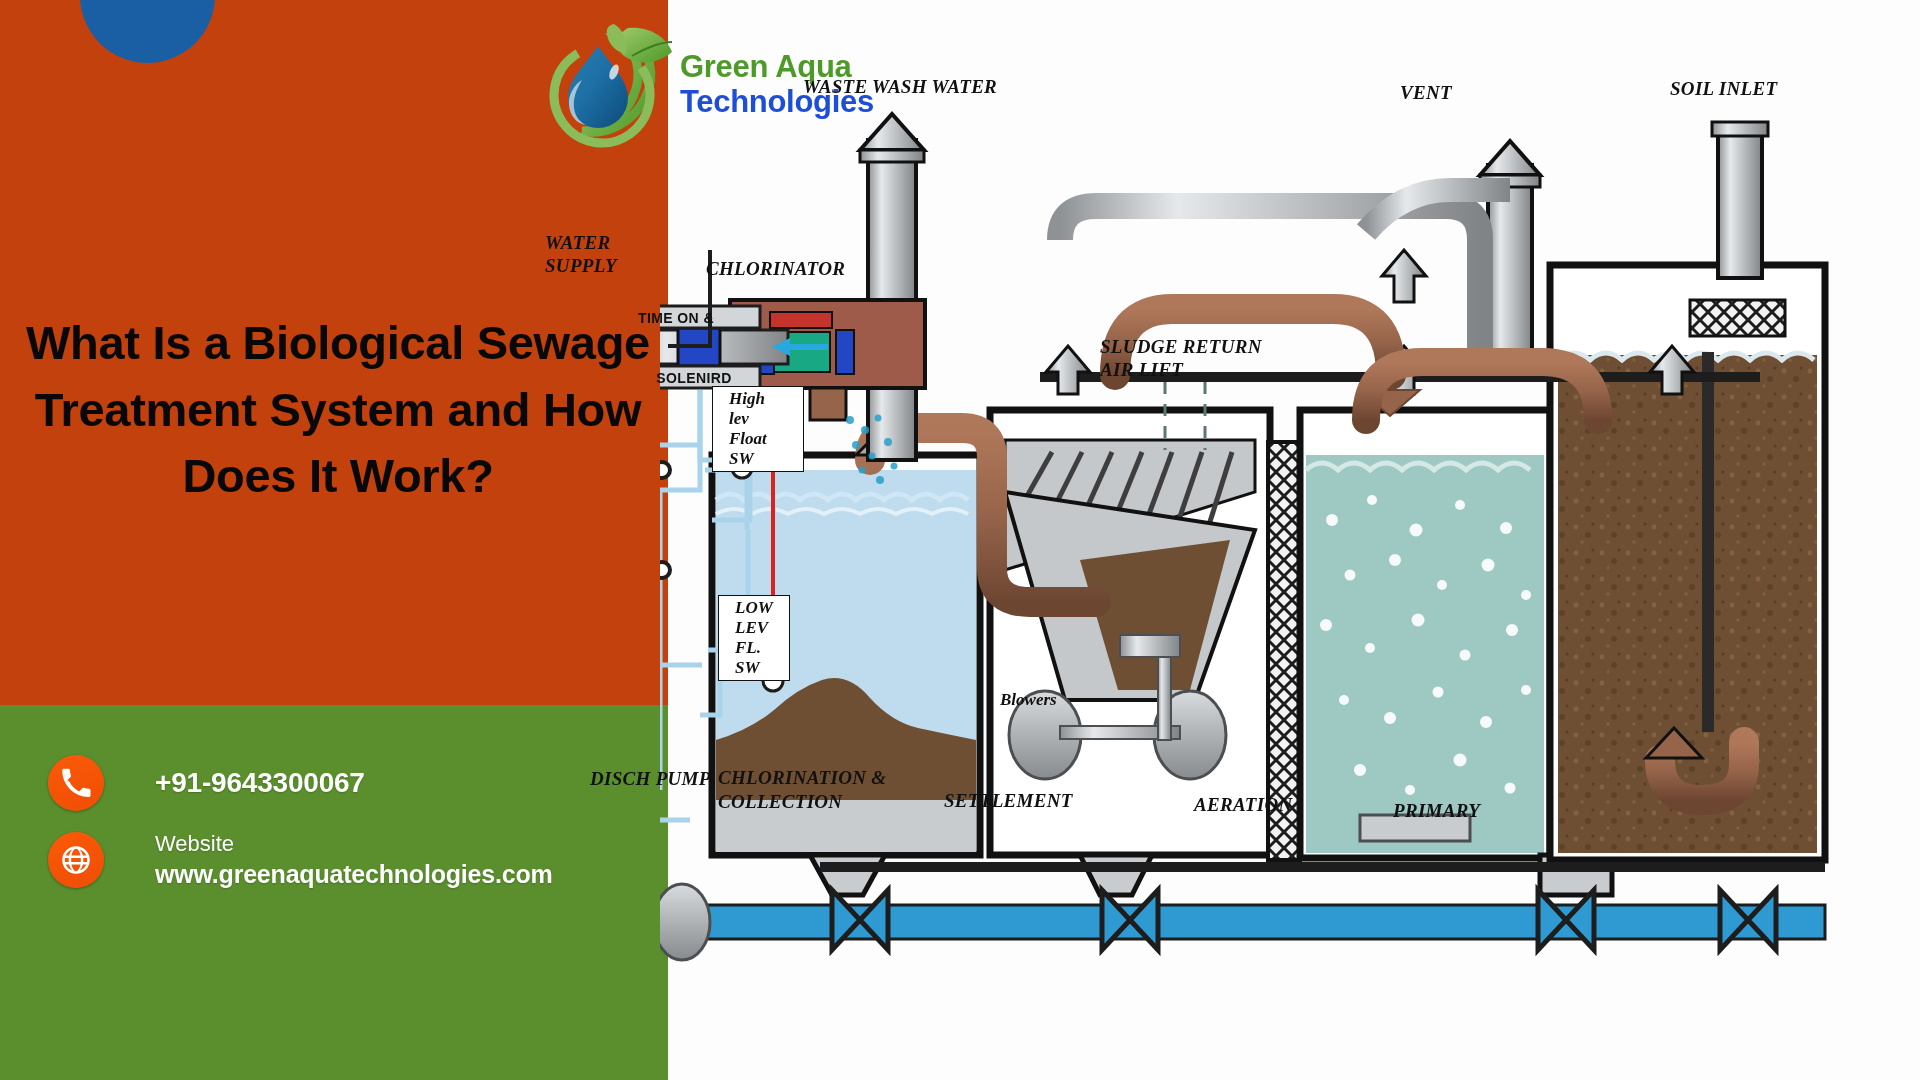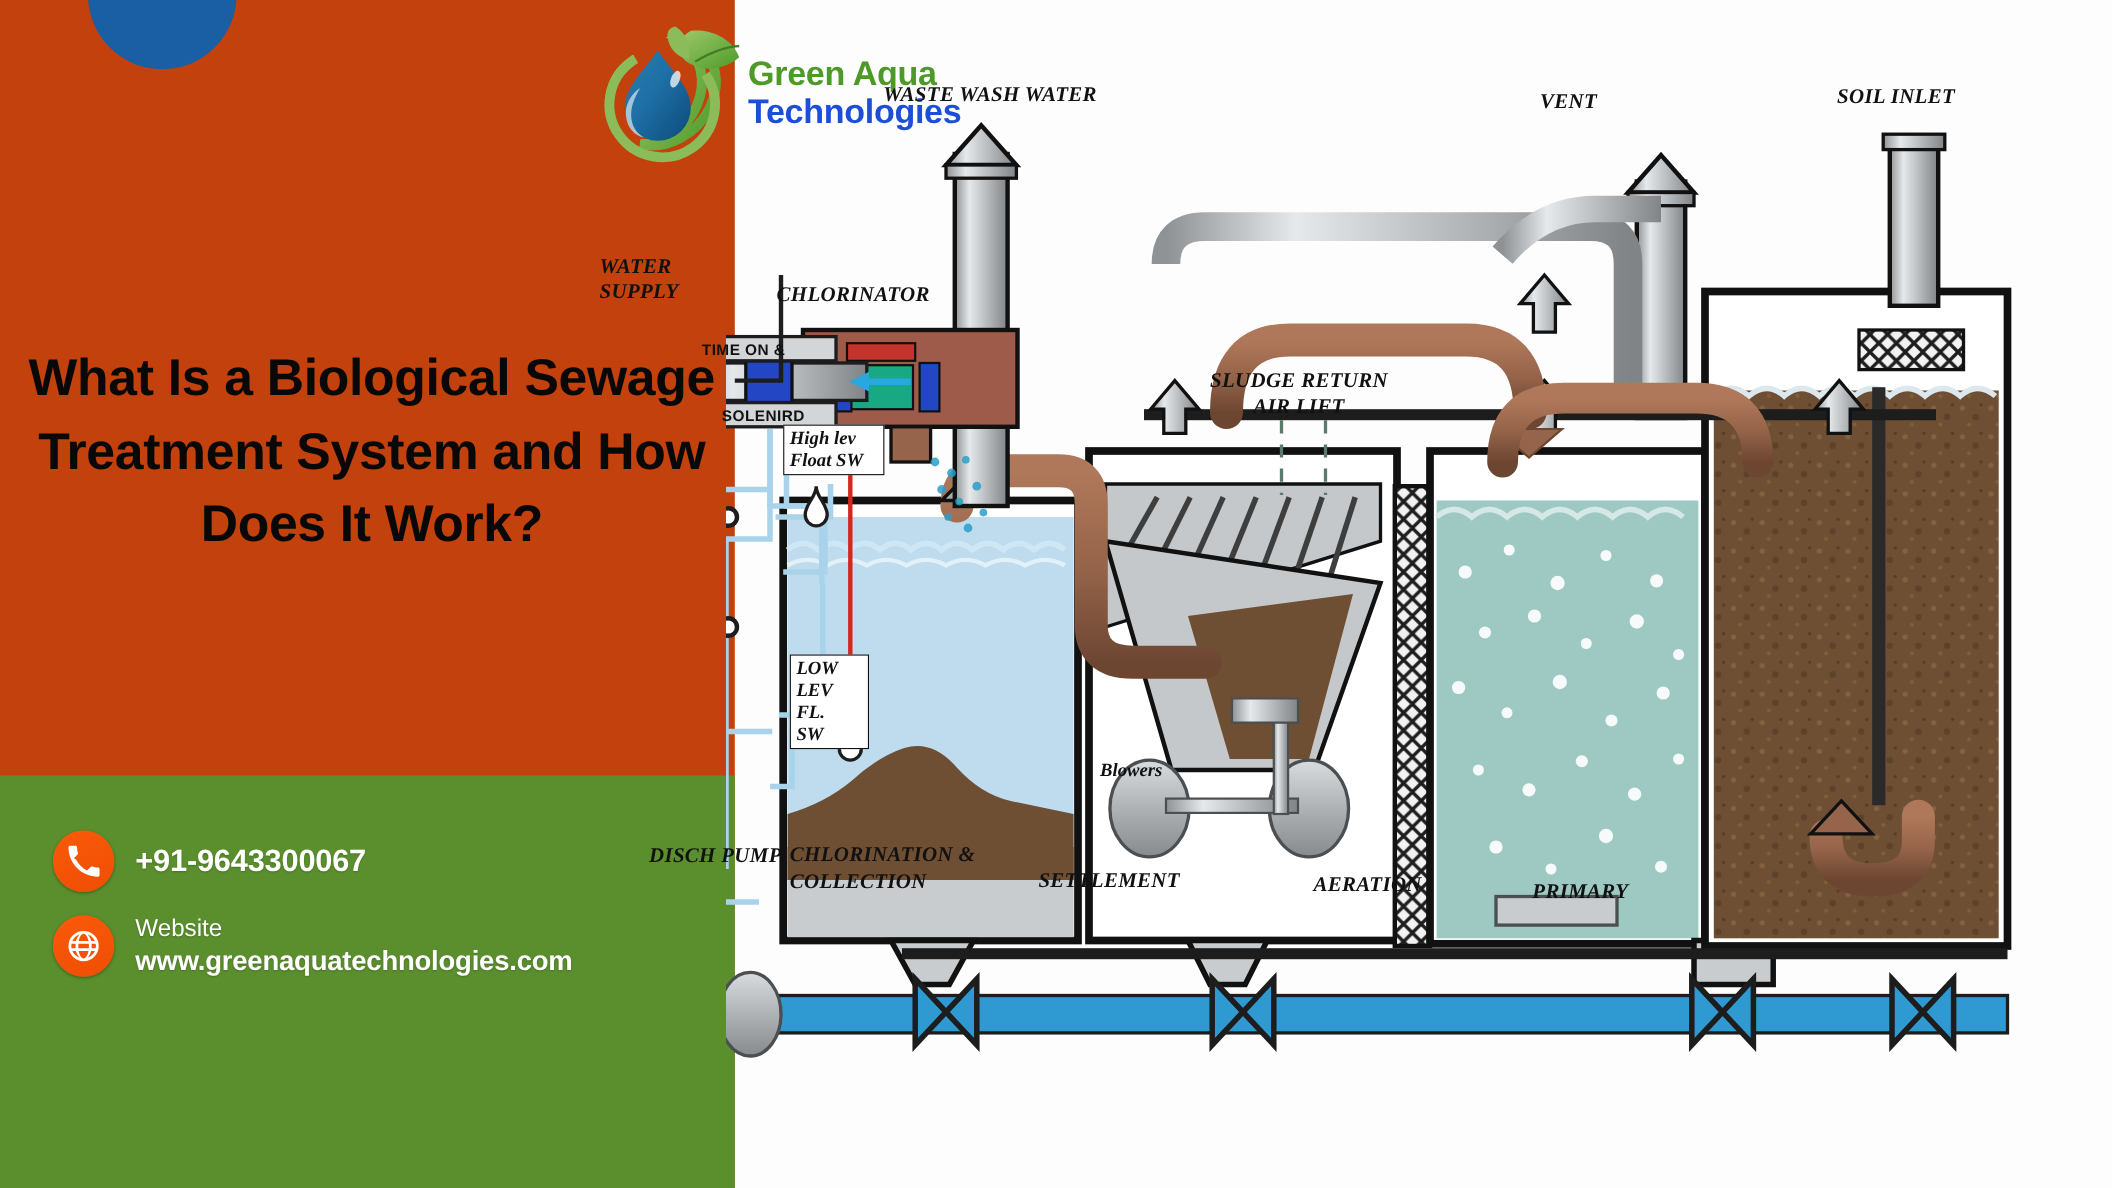--- a/index.html
+++ b/index.html
@@ -25,41 +25,41 @@
   .c-row1 { top:50px; }
   .c-row2 { top:125px; }
   .c-row3 { top:222px; }
 
   .cicon { width:56px; height:56px; border-radius:50%;
            background:linear-gradient(160deg,#fa5a08,#ef4e05);
            display:flex; align-items:center; justify-content:center; flex:none;
            box-shadow:0 1px 3px rgba(0,0,0,.35); }
   .cicon svg { width:30px; height:30px; fill:#fff; }
 
-  .ctext { color:#fff; text-shadow:0 1px 2px rgba(0,0,0,.22); }
+  .ctext { color:#fff; text-shadow:0 1px 2px rgba(0,0,0,.22);margin-left:32px; }
   .clabel { font-size:22px; font-weight:400; line-height:1.25; }
   .cvalue { font-size:25px; font-weight:700; line-height:1.3; letter-spacing:-0.2px; }
   .cphone { font-size:28px; font-weight:700; letter-spacing:-0.2px; }
 
   
   .logo { position:absolute; left:540px; top:12px; width:330px; height:165px; }
   .logo-mark { position:absolute; left:0; top:8px; width:150px; height:150px; }
   .logo-txt { position:absolute; left:140px; top:38px; }
   .logo-l1 { font-size:31px; font-weight:700; color:#4e9a29; line-height:1.12; letter-spacing:-0.3px; }
   .logo-l2 { font-size:31px; font-weight:700; color:#1d4ed8; line-height:1.12; letter-spacing:-0.3px; }
 
   
   .diagram { position:absolute; left:660px; top:0; width:1260px; height:1080px; }
   .dg-svg { position:absolute; left:0; top:0; width:1260px; height:1080px; }
 
   .lbl { position:absolute; font-family:"Liberation Serif", serif; font-weight:700;
          font-style:italic; color:#111; white-space:pre-line; line-height:1.15; }
   .lbl-caps { font-size:19px; letter-spacing:.3px; }
   .lbl-sm { font-size:17px; }
-  .lbl-box { position:absolute; background:#fff; border:1.5px solid #111; padding:2px 5px;
+  .lbl-box { position:absolute; background:#fff; border:1.5px solid #111; padding:2px 16px;
              font-family:"Liberation Serif", serif; font-style:italic; font-weight:700;
              font-size:17px; line-height:1.18; color:#111; white-space:pre-line; }
   .lbl-mono { position:absolute; font-family:"Liberation Sans", sans-serif; font-style:normal;
               font-weight:700; font-size:14px; color:#111; letter-spacing:.4px; }
 
   .caption { position:absolute; left:660px; top:1018px; width:1260px; text-align:center;
              font-size:30px; font-weight:700; color:#1c1c1c; font-family:"Liberation Sans", sans-serif; }
 </style>
 </head>
 <body>
@@ -385,21 +385,21 @@
 
     <div class="lbl-mono" style="left:-22px; top:370px; width:112px; text-align:center;">SOLENIRD</div>
 
     <div class="lbl-box" style="left:52px; top:386px; width:92px;">High lev
 Float SW</div>
 
     <div class="lbl-box" style="left:58px; top:595px; width:72px;">LOW
 LEV FL.
 SW</div>
 
-    <div class="lbl lbl-caps" style="left:440px; top:336px; line-height:1.2;text-align:center;">SLUDGE RETURN
+    <div class="lbl lbl-caps" style="left:440px; top:336px; line-height:1.2;">SLUDGE RETURN
 AIR LIFT</div>
 
     <div class="lbl lbl-sm" style="left:340px; top:690px;">Blowers</div>
 
     <div class="lbl lbl-caps" style="left:-70px; top:768px;">DISCH PUMP</div>
 
     <div class="lbl lbl-caps" style="left:58px; top:766px; line-height:1.25;">CHLORINATION &amp;
 COLLECTION</div>
 
     <div class="lbl lbl-caps" style="left:284px; top:790px;">SETTLEMENT</div>

